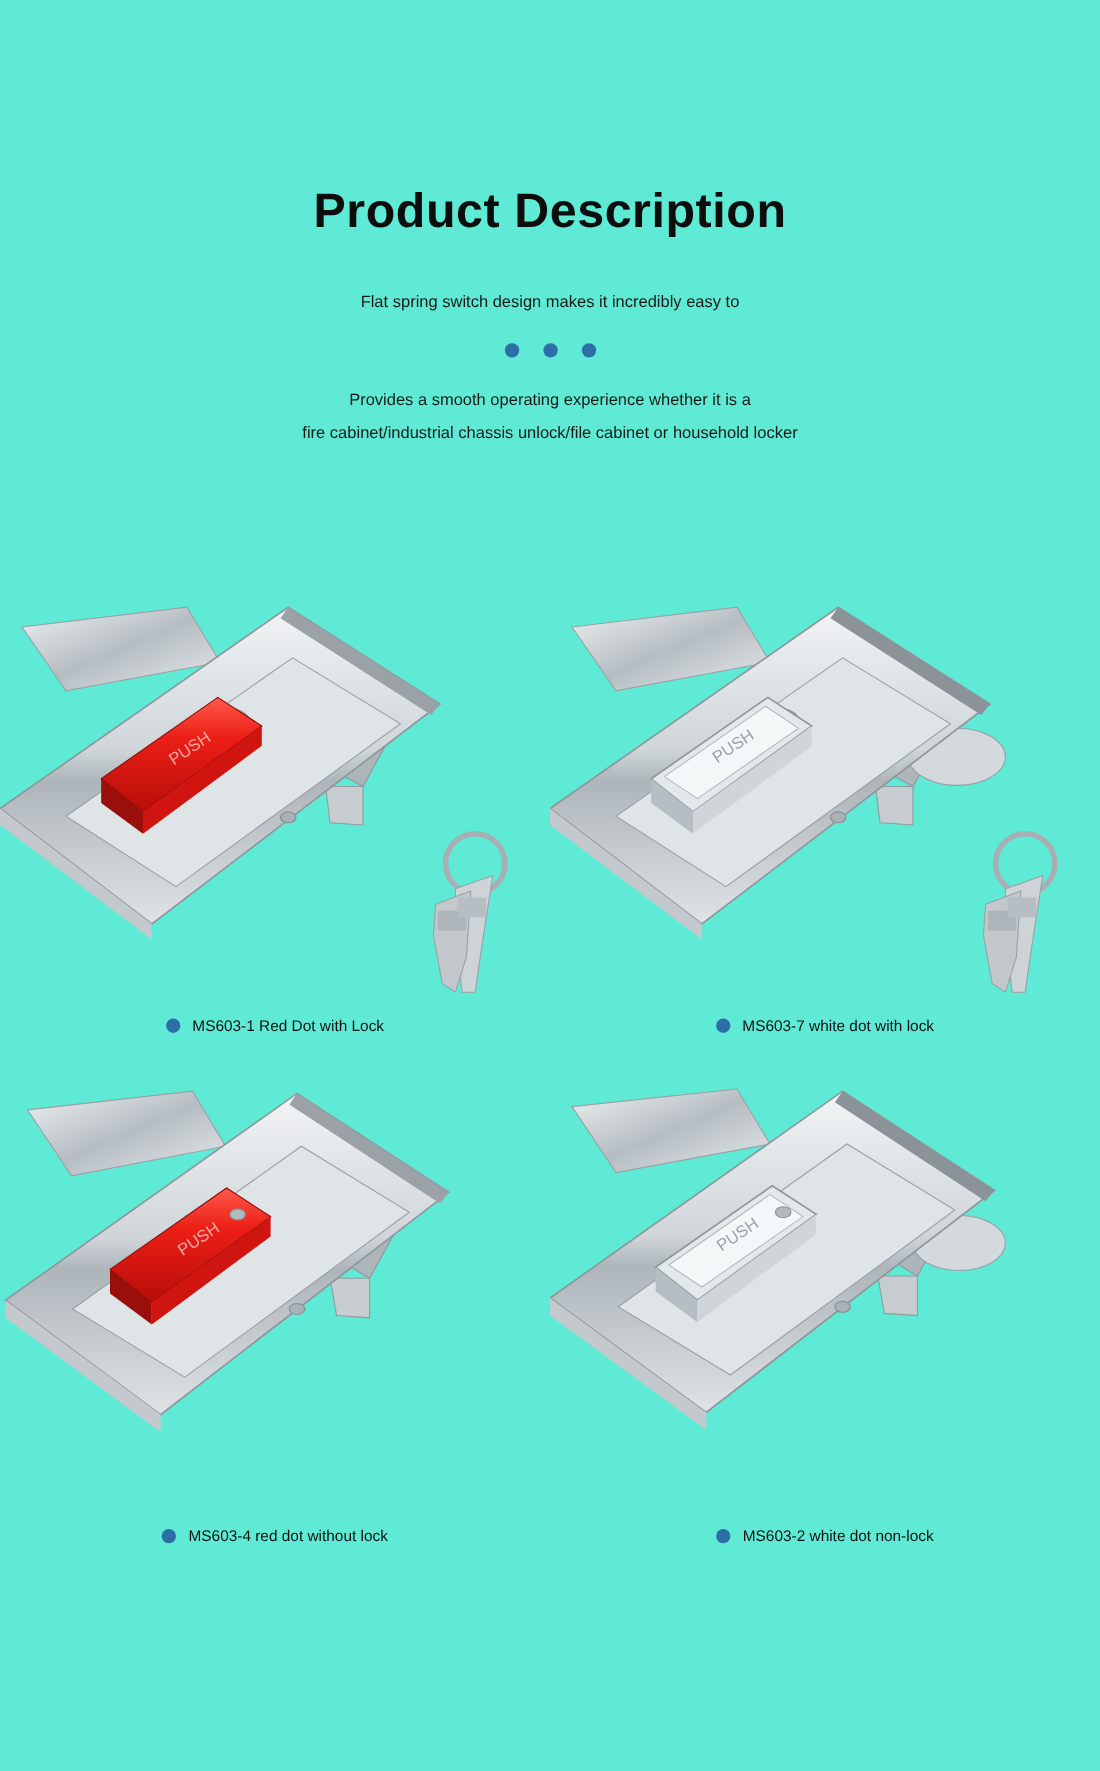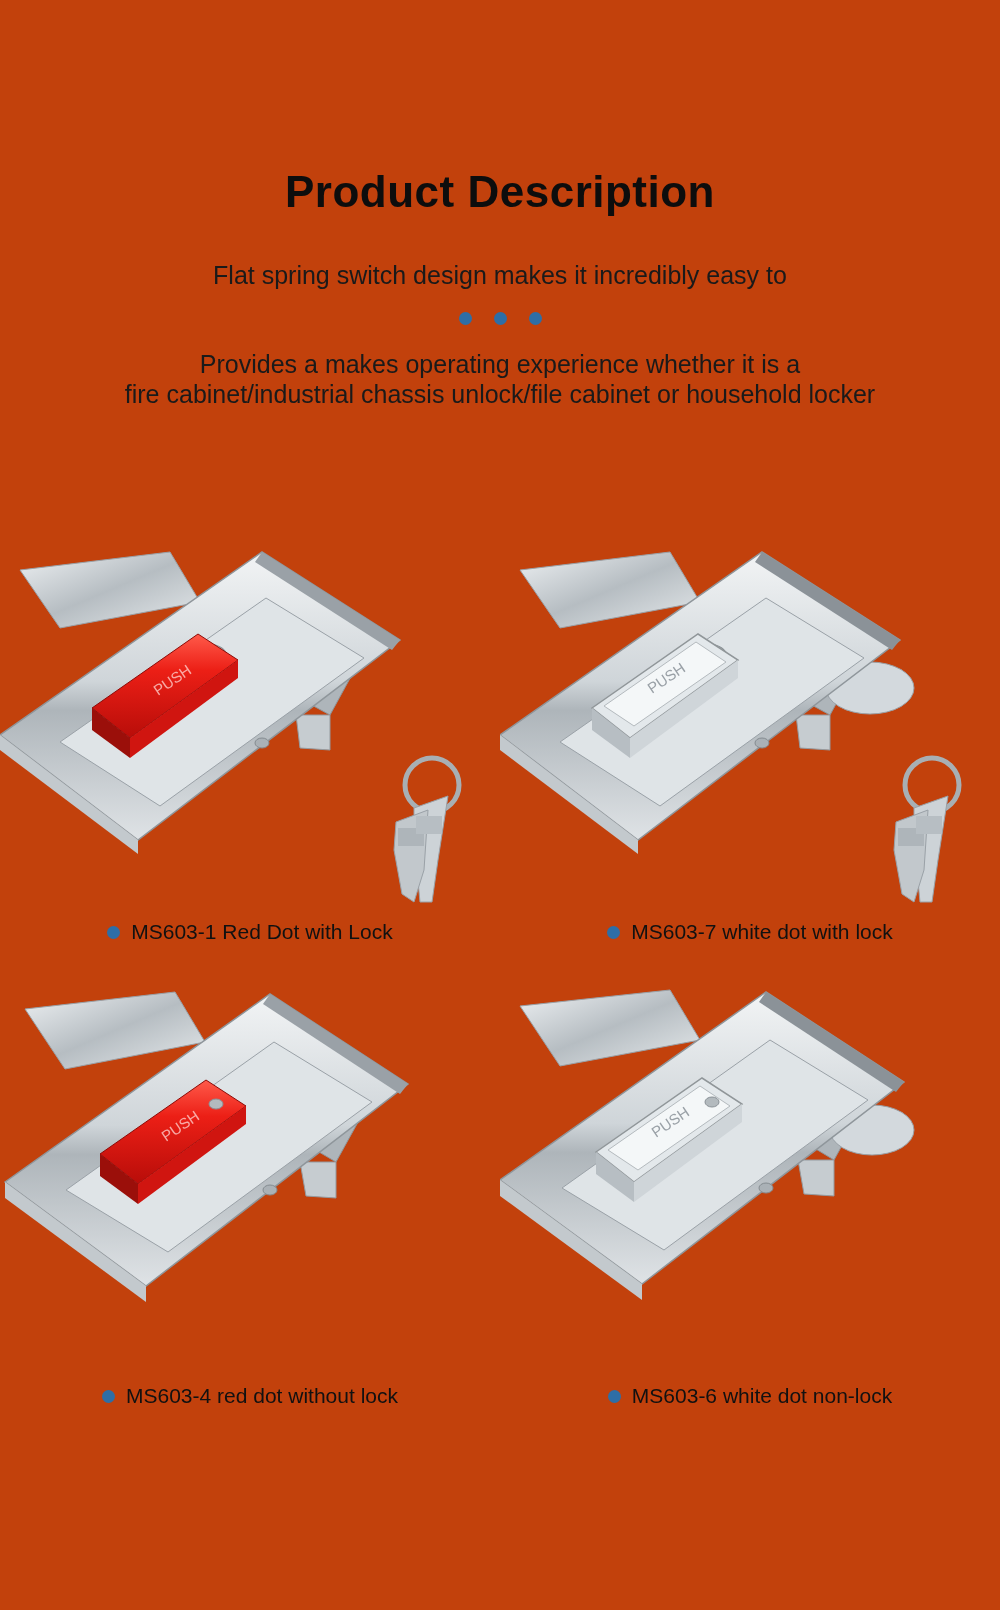--- a/index.html
+++ b/index.html
@@ -8,35 +8,35 @@
     height: 1610px;
     background: #ffffff;
     font-family: "Liberation Sans", sans-serif;
     color: #111111;
     overflow: hidden;
   }
   .page {
     position: relative;
     width: 1000px;
     height: 1610px;
-    background: #c2410c;
+    background: #5eead4;
   }
 
   
   .header { padding-top: 168px; text-align: center; }
   .title {
     font-size: 44px;
     font-weight: bold;
     letter-spacing: 0.5px;
     color: #0d0d0d;
     line-height: 1.1;
   }
   .subtitle-block { margin-top: 44px; }
   .subtitle-line {
-    font-size: 25px;
+    font-size: 15px;
     line-height: 30px;
     color: #1a1a1a;
   }
   .dots-row {
     margin-top: 22px;
     display: flex;
     justify-content: center;
     gap: 22px;
   }
   .dot {
@@ -65,21 +65,21 @@
   .photo {
     position: relative;
     height: 400px;
     width: 500px;
   }
   .caption {
     display: flex;
     align-items: center;
     justify-content: center;
     gap: 11px;
-    font-size: 21px;
+    font-size: 14px;
     color: #111;
     height: 44px;
   }
   .bullet {
     width: 13px; height: 13px;
     border-radius: 50%;
     background: #2e6ea6;
     flex: 0 0 auto;
   }
 
@@ -100,21 +100,21 @@
       <div class="subtitle-line">Flat spring switch design makes it incredibly easy to</div>
     </div>
 
     <div class="dots-row">
       <span class="dot"></span>
       <span class="dot"></span>
       <span class="dot"></span>
     </div>
 
     <div class="subtitle-block2">
-      <div class="subtitle-line">Provides a makes operating experience whether it is a</div>
+      <div class="subtitle-line">Provides a smooth operating experience whether it is a</div>
       <div class="subtitle-line">fire cabinet/industrial chassis unlock/file cabinet or household locker</div>
     </div>
   </div>
 
   <div class="grid">
 
     <div class="row r1">
 
       <div class="cell">
         <div class="photo">
@@ -299,19 +299,19 @@
             <polygon points="108,196 200,132 230,152 138,216" fill="#f4f7f8" stroke="#b4babe"></polygon>
             <polygon points="96,198 134,228 134,248 96,220" fill="#b7bec3"></polygon>
             <polygon points="134,228 242,150 242,168 134,248" fill="#cfd5d9"></polygon>
             <text x="156" y="184" font-family="Liberation Sans, sans-serif" font-size="15" fill="#9aa1a7" transform="rotate(-34 156 184)">PUSH</text>
             <ellipse cx="212" cy="148" rx="7" ry="5" fill="#b3babe" stroke="#8a9196"></ellipse>
             <ellipse cx="266" cy="234" rx="7" ry="5" fill="#aab1b6" stroke="#858c91"></ellipse>
           </svg>
         </div>
         <div class="caption">
           <span class="bullet"></span>
-          <span>MS603-6 white dot non-lock</span>
+          <span>MS603-2 white dot non-lock</span>
         </div>
       </div>
     </div>
 
   </div>
 </div>
 
 </body></html>

